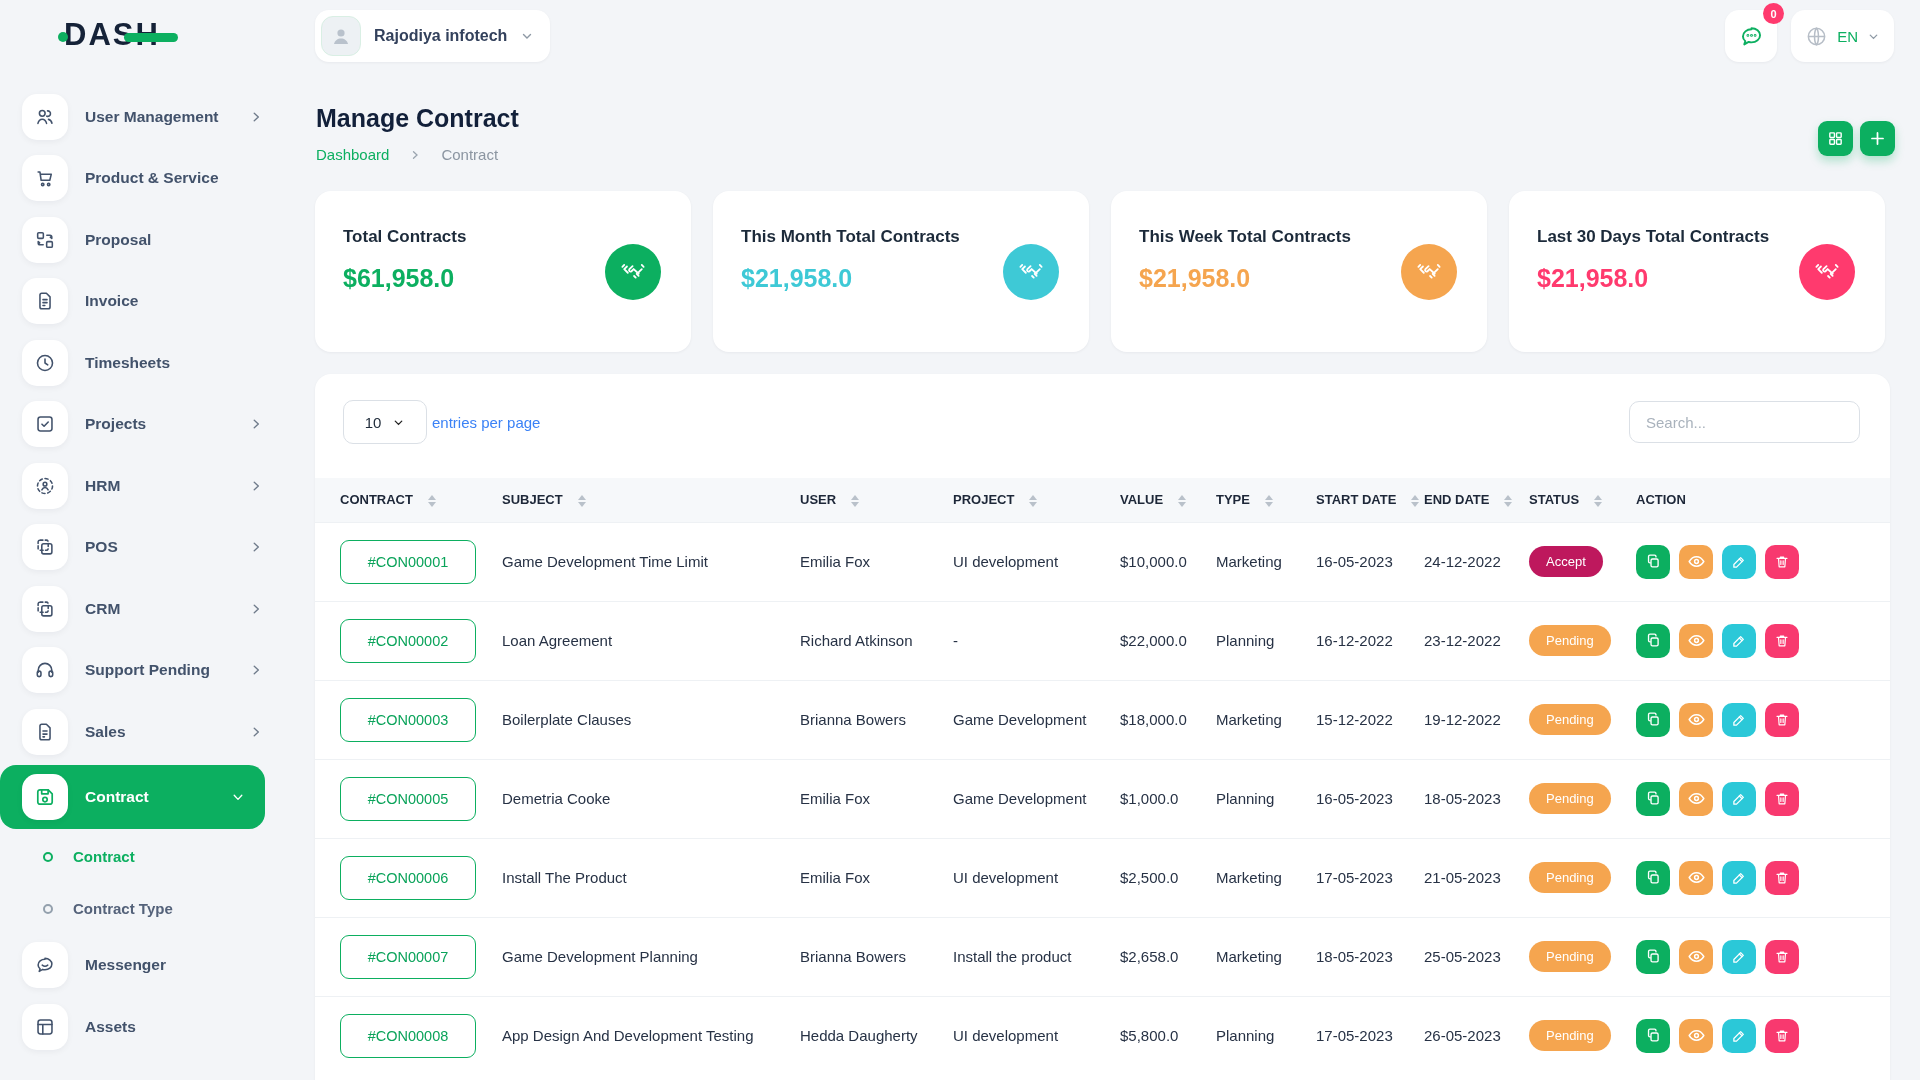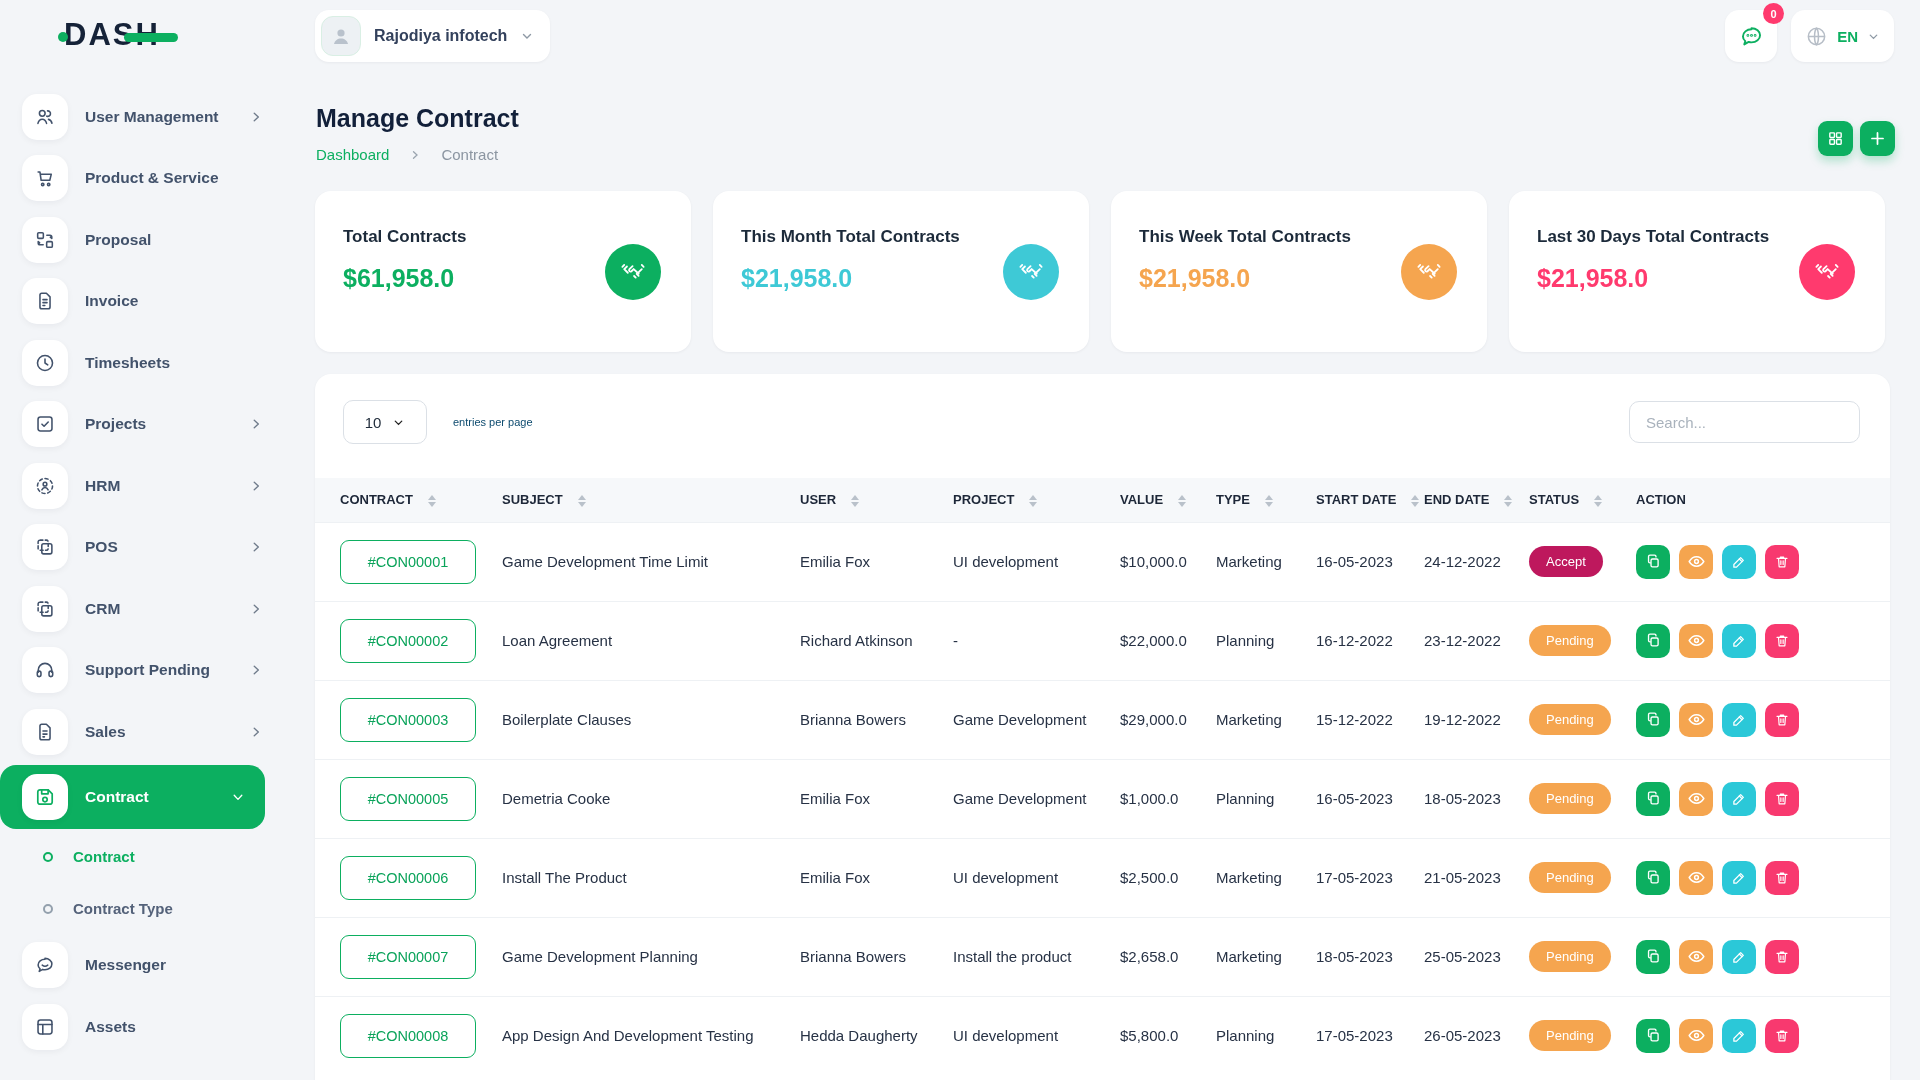--- a/index.html
+++ b/index.html
@@ -20,21 +20,21 @@
     display:flex; align-items:center; justify-content:center; }
   .company-name { font-size:16px; color:#33415c; font-weight:600; }
   .chev { color:#8e99a5; display:flex; }
   .topbar-right { position:absolute; right:26px; top:10px; display:flex; gap:14px; }
   .icon-btn { position:relative; width:52px; height:52px; background:#fff; border:none; border-radius:14px;
     display:flex; align-items:center; justify-content:center; box-shadow:0 1px 3px rgba(16,24,40,.05); cursor:pointer; }
   .badge { position:absolute; top:-7px; right:-7px; min-width:21px; height:21px; border-radius:50%;
     background:#FF3A6E; color:#fff; font-size:11px; font-weight:700; display:flex; align-items:center; justify-content:center; }
   .lang-pill { height:52px; background:#fff; border:none; border-radius:14px; display:flex; align-items:center; gap:9px;
     padding:0 14px; box-shadow:0 1px 3px rgba(16,24,40,.05); cursor:pointer; }
-  .lang-code { color:#0CAF60; font-size:15px; font-weight:700; }
+  .lang-code { color:#0CAF60; font-size:15px; font-weight:400; }
   
   .sidebar { position:absolute; top:72px; left:0; width:283px; bottom:0; padding-top:14px; }
   .nav-item { height:61.5px; display:flex; align-items:center; gap:17px; padding-left:22px; cursor:pointer; }
   .icon-tile { width:46px; height:46px; flex:0 0 46px; background:#fff; border-radius:15px; color:#42526b;
     display:flex; align-items:center; justify-content:center; box-shadow:0 2px 6px rgba(18,28,45,.05); }
   .nav-label { font-size:15.5px; font-weight:600; color:#42526b; }
   .nav-chevron { margin-left:auto; margin-right:20px; color:#6f7b8b; display:flex; }
   .nav-item.active { background:#0CAF60; border-radius:16px; margin:2px 18px 2px 0; height:64px; }
   .nav-item.active .icon-tile { color:#0CAF60; }
   .nav-item.active .nav-label { color:#fff; font-weight:700; }
@@ -60,21 +60,21 @@
   .stat-title { font-size:17px; font-weight:700; color:#1c2a3a; }
   .stat-value { font-size:25px; font-weight:700; margin-top:17px; }
   .stat-icon { position:absolute; right:30px; top:50%; transform:translateY(-50%); width:56px; height:56px;
     border-radius:50%; color:#fff; display:flex; align-items:center; justify-content:center; }
   
   .table-card { position:absolute; left:315px; top:374px; width:1575px; height:706px; background:#fff;
     border-radius:16px 16px 0 0; box-shadow:0 1px 3px rgba(16,24,40,.05); }
   .entries { position:absolute; left:28px; top:26px; display:flex; align-items:center; }
   .select-box { width:84px; height:44px; border:1px solid #dbe0e6; border-radius:10px; background:#fff;
     display:flex; align-items:center; justify-content:center; gap:11px; font-size:15px; color:#1f2b3a; cursor:pointer; }
-  .entries-label { font-size:11px; color:#0c4a6e; margin-left:26px; }
+  .entries-label { font-size:15px; color:#3b82f6; margin-left:5px; }
   .search-input { position:absolute; right:30px; top:27px; width:231px; height:42px; border:1px solid #dbe0e6;
     border-radius:10px; padding:0 16px; font-size:15px; color:#333; outline:none; background:#fff; }
   .search-input::placeholder { color:#a9b2bc; }
   table { position:absolute; top:104px; left:0; width:1575px; border-collapse:collapse; table-layout:fixed; }
   thead tr { height:44px; background:#f6f8fa; }
   th { font-size:13px; font-weight:700; color:#1d2738; text-align:left; text-transform:uppercase; cursor:pointer; }
   th.no-sort { cursor:default; }
   th:first-child, td:first-child { padding-left:25px; }
   .sort { display:inline-flex; flex-direction:column; gap:2px; margin-left:15px; vertical-align:middle; }
   .sort i { width:0; height:0; border-left:4px solid transparent; border-right:4px solid transparent; }
@@ -536,21 +536,21 @@
                 </svg>
               </button>
             </span>
           </td>
         </tr>
         <tr>
           <td><span class="con-pill">#CON00003</span></td>
           <td>Boilerplate Clauses</td>
           <td>Brianna Bowers</td>
           <td>Game Development</td>
-          <td>$29,000.0</td>
+          <td>$18,000.0</td>
           <td>Marketing</td>
           <td>15-12-2022</td>
           <td>19-12-2022</td>
           <td><span class="status-pill" style="background: rgb(245, 165, 79);">Pending</span></td>
           <td>
             <span class="actions">
               <button class="action-btn" style="background: rgb(12, 175, 96);">
                 <svg width="17" height="17" viewBox="0 0 24 24" fill="none" stroke="#fff" stroke-width="1.9" stroke-linecap="round" stroke-linejoin="round">
                   <rect x="8.5" y="8.5" width="10" height="11" rx="2"></rect>
                   <path d="M15.5 5.5V5a2 2 0 0 0-2-2H7a2 2 0 0 0-2 2v7a2 2 0 0 0 2 2h.5"></path>

